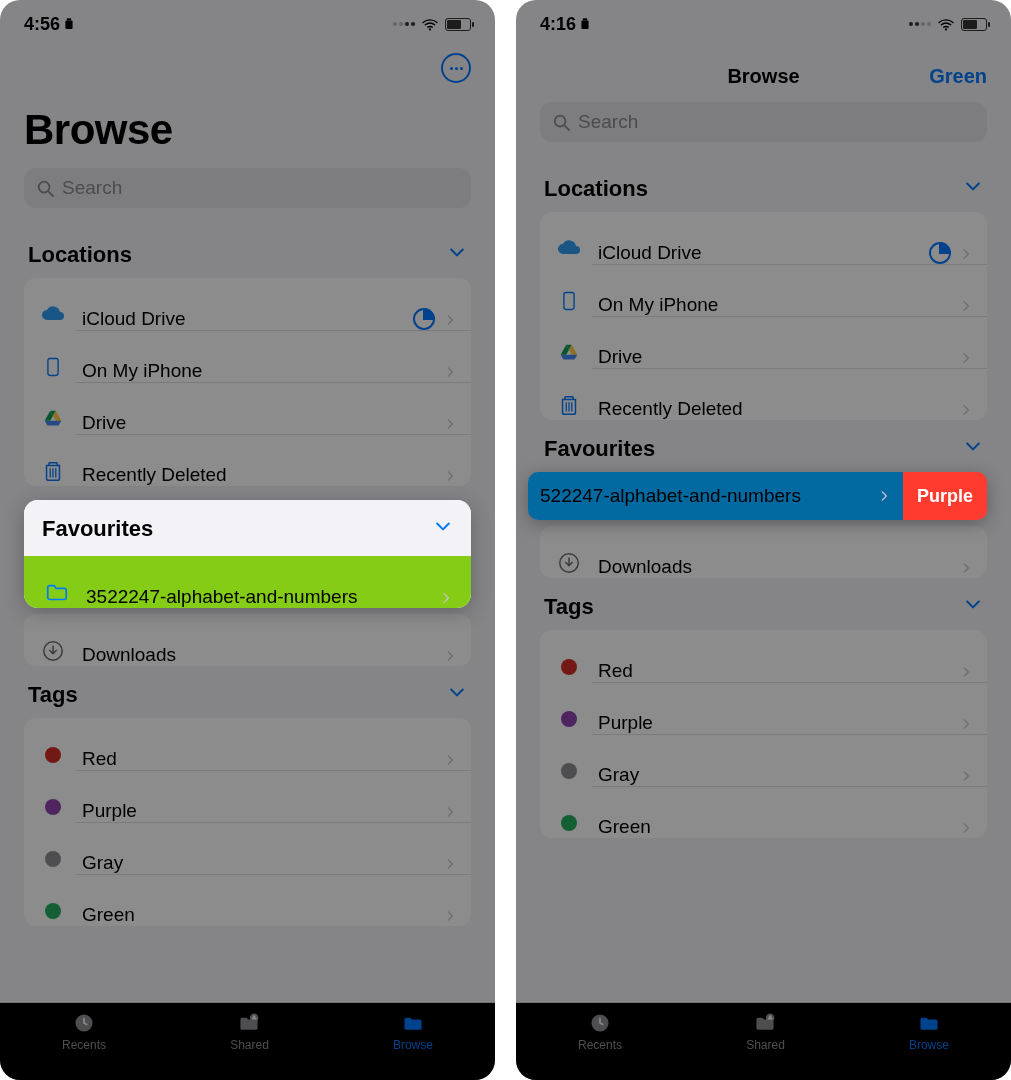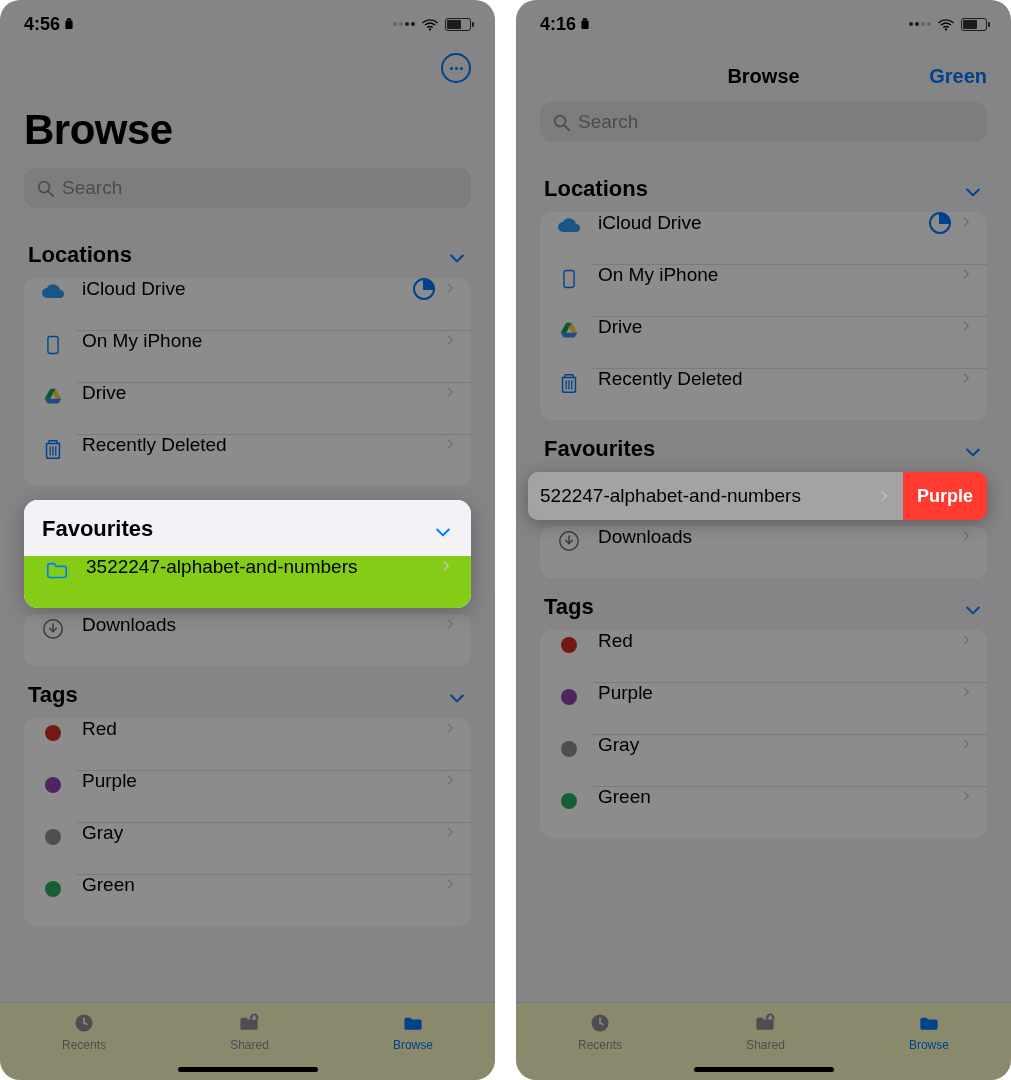--- a/index.html
+++ b/index.html
@@ -20,42 +20,42 @@
   .content { flex:1; overflow:hidden; padding: 0 24px; }
   .topbar-small { display:flex; align-items:center; justify-content:space-between; height:44px; }
   .topbar-small .center { position:absolute; left:0; right:0; text-align:center; font-weight:600; font-size:20px; pointer-events:none;}
   .done-btn { color:#007aff; font-size:20px; font-weight:600; margin-left:auto; }
   .ellipsis-circle { width:30px; height:30px; border:2px solid #007aff; border-radius:50%; display:flex; align-items:center; justify-content:center; color:#007aff; font-weight:700; letter-spacing:1px; margin-left:auto;}
   .ellipsis-circle span{ display:flex; gap:2px;}
   .ellipsis-circle i{ width:3px;height:3px;background:#007aff;border-radius:50%; display:block;}
 
   .big-title { font-size:42px; font-weight:800; margin: 18px 0 14px; letter-spacing:-0.5px;}
   .searchbar { background:#e4e4ea; border-radius:12px; height:40px; display:flex; align-items:center; padding:0 12px; color:#8a8a8e; font-size:19px; gap:8px; margin-bottom:18px;}
-  .section-header { display:flex; align-items:flex-end; justify-content:space-between; padding: 16px 4px 10px; font-size:22px; font-weight:700;}
+  .section-header { display:flex; align-items:flex-start; justify-content:space-between; padding: 16px 4px 10px; font-size:22px; font-weight:700;}
   .chev-down { color:#007aff; }
   .list { background:#fff; border-radius:12px; overflow:hidden; }
-  .row { display:flex; align-items:flex-start; height:52px; padding:0 14px; position:relative;}
+  .row { display:flex; align-items:flex-end; height:52px; padding:0 14px; position:relative;}
   .row + .row::before { content:""; position:absolute; left:52px; right:0; top:0; height:1px; background:#e0e0e4;}
   .row .icon { width:30px; height:30px; display:flex; align-items:center; justify-content:center; margin-right:14px;}
   .row .label { font-size:19px; flex:1; }
   .row .chev { color:#c7c7cc; font-size:18px;}
   .row .pie { width:22px;height:22px;border:2px solid #007aff;border-radius:50%; position:relative; margin-right:8px;}
   .row .pie::after{ content:""; position:absolute; right:-2px; top:-2px; width:12px; height:12px; background:#007aff; border-radius: 0 12px 0 0;}
   .tag-dot { width:16px; height:16px; border-radius:50%; }
 
   .highlight-block { position:relative; z-index: 60; background:#fff; border-radius:14px; box-shadow: 0 4px 20px rgba(0,0,0,0.25); overflow:hidden;}
   .highlight-block .section-header { background:#f2f2f7; margin:0; padding:16px 18px 14px;}
   .highlight-block .row { background:#84cc16; padding:0 18px;}
 
   
   .swipe-wrap { position:relative; z-index:60; display:flex; height:48px; border-radius:10px; overflow:hidden; box-shadow:0 4px 18px rgba(0,0,0,0.3); margin-left:-12px;}
-  .swipe-wrap .main { background:#a3a3a3; flex:1; display:flex; align-items:center; padding:0 12px; font-size:19px; justify-content:space-between;}
+  .swipe-wrap .main { background:#0369a1; flex:1; display:flex; align-items:center; padding:0 12px; font-size:19px; justify-content:space-between;}
   .swipe-wrap .remove { background:#ff3b30; color:#fff; font-size:18px; font-weight:600; display:flex; align-items:center; padding:0 14px;}
 
-  .tabbar { height:78px; background:#fef9c3; border-top:1px solid #d8d8dc; display:flex; justify-content:space-around; align-items:flex-start; padding-top:8px; position:relative;}
+  .tabbar { height:78px; background:#000000; border-top:1px solid #d8d8dc; display:flex; justify-content:space-around; align-items:flex-start; padding-top:8px; position:relative;}
   .tab { display:flex; flex-direction:column; align-items:center; gap:3px; color:#8e8e93; font-size:12px;}
   .tab.active { color:#007aff; }
   .tab svg { width:28px; height:24px; }
   .homebar { position:absolute; bottom:8px; left:50%; transform:translateX(-50%); width:140px; height:5px; background:#000; border-radius:3px;}
 
   .mglass { width:18px;height:18px; }
 </style>
 </head>
 <body>
 

